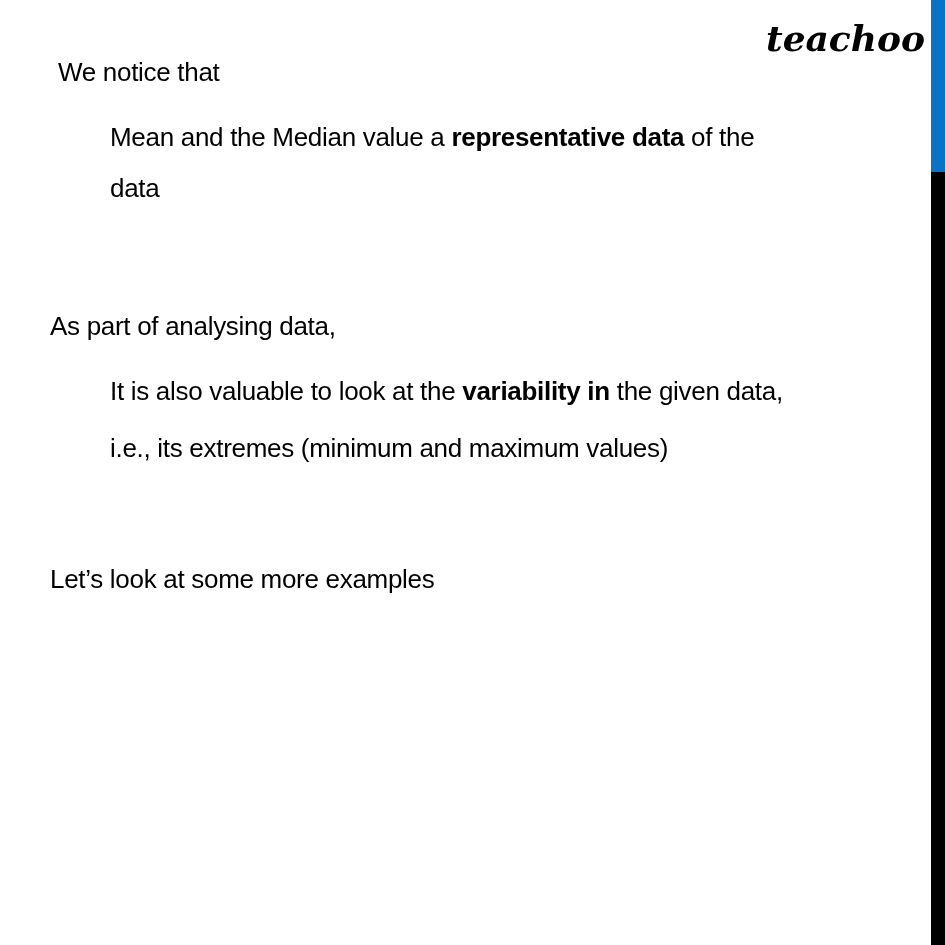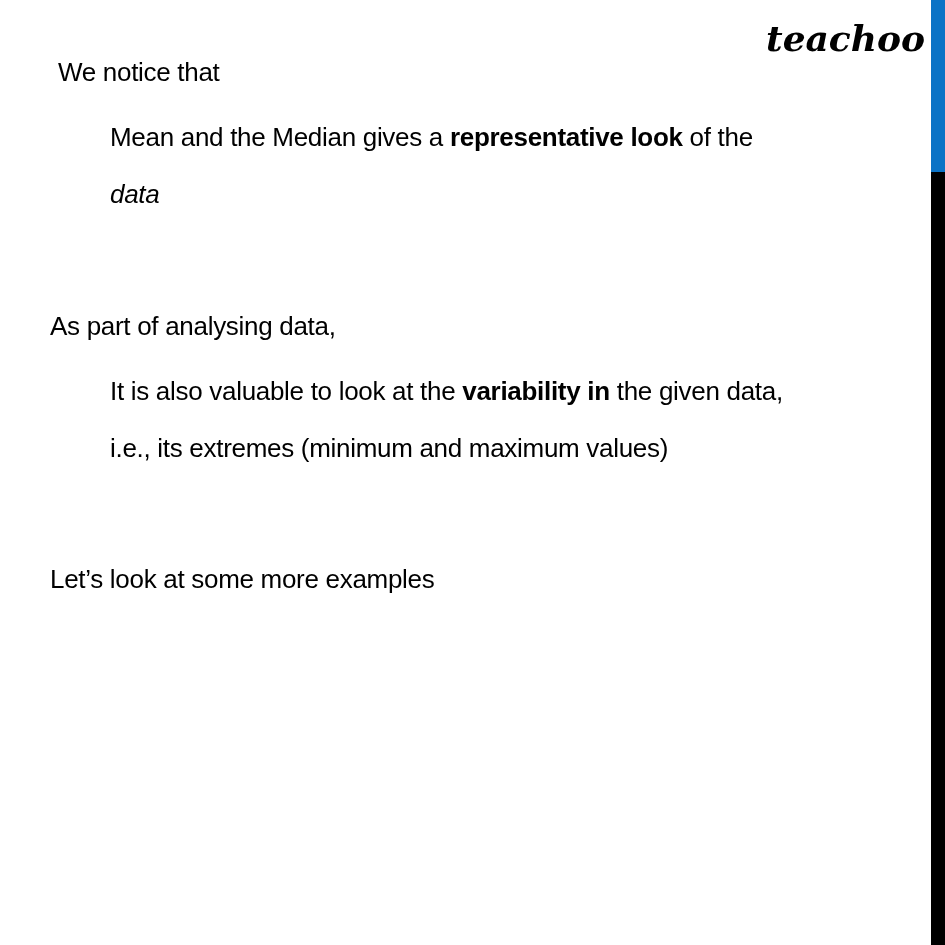--- a/index.html
+++ b/index.html
@@ -62,23 +62,23 @@
 </style>
 </head>
 <body>
 
 <div class="slide">
   <div class="logo">teachoo</div>
 
   <div class="line" style="left:58px; top:56px;">We notice that</div>
 
   <div class="line" style="left:110px; top:121px;">
-    <span>Mean and the Median gives a </span><b>representative look</b><span> of the</span>
+    <span>Mean and the Median value a </span><b>representative data</b><span> of the</span>
   </div>
-  <div class="line" style="left:110px; top:178px;font-style:italic;">data</div>
+  <div class="line" style="left:110px; top:172px;">data</div>
 
   <div class="line" style="left:110px; top:375px;">
     <span>It is also valuable to look at the </span><b>variability in</b><span> the given data,</span>
   </div>
 
   <div class="line" style="left:50px; top:310px;">As part of analysing data,</div>
   <div class="line" style="left:110px; top:432px;text-align:right;">i.e., its extremes (minimum and maximum values)</div>
 
   <div class="line" style="left:50px; top:563px;">Let’s look at some more examples</div>
 </div>

